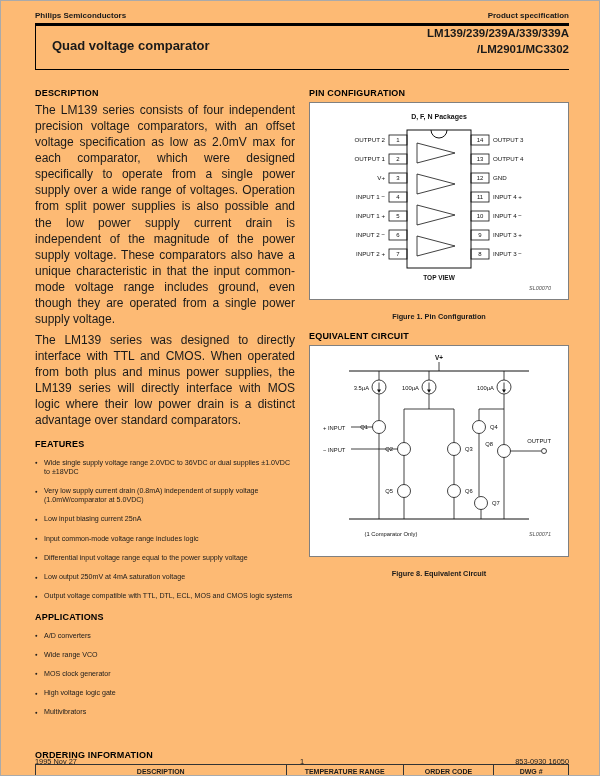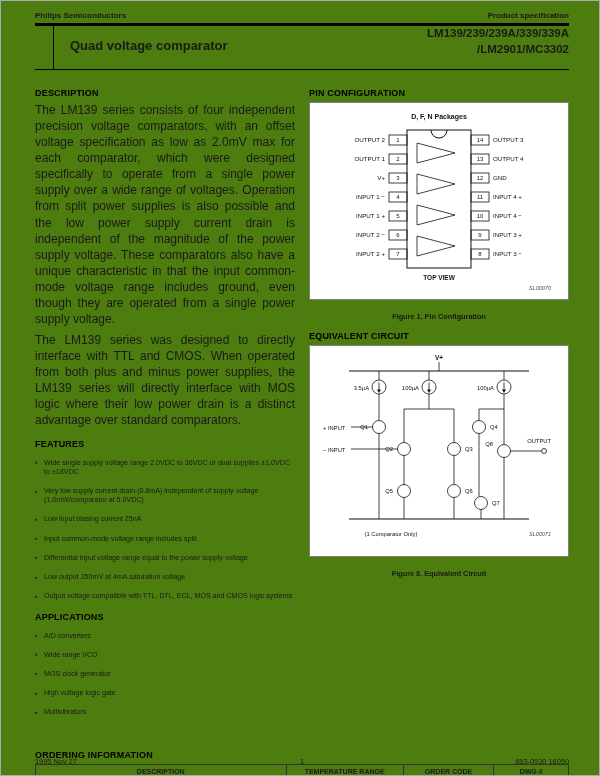--- a/index.html
+++ b/index.html
@@ -1,26 +1,26 @@
 <!DOCTYPE html>
 <html><head>
 <meta charset="utf-8">
 <style>
   * { box-sizing: border-box; margin: 0; padding: 0; }
   html, body { background: #d8d8d8; }
   .page {
-    width: 600px; height: 776px; background: #4d7c0f; position: relative;
+    width: 600px; height: 776px; background: #fdba74; position: relative;
     font-family: "Liberation Sans", sans-serif; color: #1a1a1a;
     border: 1px solid #aaa; overflow: hidden;
   }
   .inner { padding: 10px 30px 0 34px; }
   .doc-header { display: flex; justify-content: space-between; font-size: 8px; font-weight: bold; }
   .thick-rule { height: 3px; background: #000; margin-top: 3px; }
   .title-block { display: flex; justify-content: space-between; border-bottom: 1px solid #000; }
-  .title-left { border-left: 1px solid #000; margin-left: 18px; padding: 12px 0 16px 16px; }
+  .title-left { border-left: 1px solid #000; margin-left: 0; padding: 12px 0 16px 16px; }
   .title-left h1 { font-size: 13px; font-weight: bold; }
   .title-right { text-align: right; padding-top: 0; font-size: 11.5px; font-weight: bold; line-height: 1.35; }
   .two-col { display: flex; gap: 14px; margin-top: 8px; }
   .col { width: 261px; }
   h2.sec { font-size: 9px; font-weight: bold; margin: 10px 0 4px; letter-spacing: 0.2px; color: #000; }
   .col p { font-size: 12px; line-height: 1.34; text-align: justify; margin-bottom: 5px; }
   ul.bullets { list-style: none; }
   ul.bullets li { font-size: 7.1px; line-height: 1.3; margin: 10px 0; padding-left: 9px; position: relative; }
   ul.bullets li::before { content: "●"; position: absolute; left: 0; top: 1.5px; font-size: 4.5px; }
   .figurebox { border: 1px solid #808080; padding: 5px 4px; margin-top: 2px; background: #fff; }
@@ -75,21 +75,21 @@
       <div class="col">
         <h2 class="sec">DESCRIPTION</h2>
         <p>The LM139 series consists of four independent precision voltage comparators, with an offset voltage specification as low as 2.0mV max for each comparator, which were designed specifically to operate from a single power supply over a wide range of voltages. Operation from split power supplies is also possible and the low power supply current drain is independent of the magnitude of the power supply voltage. These comparators also have a unique characteristic in that the input common-mode voltage range includes ground, even though they are operated from a single power supply voltage.</p>
         <p>The LM139 series was designed to directly interface with TTL and CMOS. When operated from both plus and minus power supplies, the LM139 series will directly interface with MOS logic where their low power drain is a distinct advantage over standard comparators.</p>
 
         <h2 class="sec">FEATURES</h2>
         <ul class="bullets">
             <li>Wide single supply voltage range 2.0VDC to 36VDC or dual supplies ±1.0VDC to ±18VDC</li>
             <li>Very low supply current drain (0.8mA) independent of supply voltage (1.0mW/comparator at 5.0VDC)</li>
             <li>Low input biasing current 25nA</li>
-            <li>Input common-mode voltage range includes split</li>
+            <li>Input common-mode voltage range includes logic</li>
             <li>Differential input voltage range equal to the power supply voltage</li>
             <li>Low output 250mV at 4mA saturation voltage</li>
             <li>Output voltage compatible with TTL, DTL, ECL, MOS and CMOS logic systems</li>
           </ul>
 
         <h2 class="sec">APPLICATIONS</h2>
         <ul class="bullets">
             <li>A/D converters</li>
             <li>Wide range VCO</li>
             <li>MOS clock generator</li>

